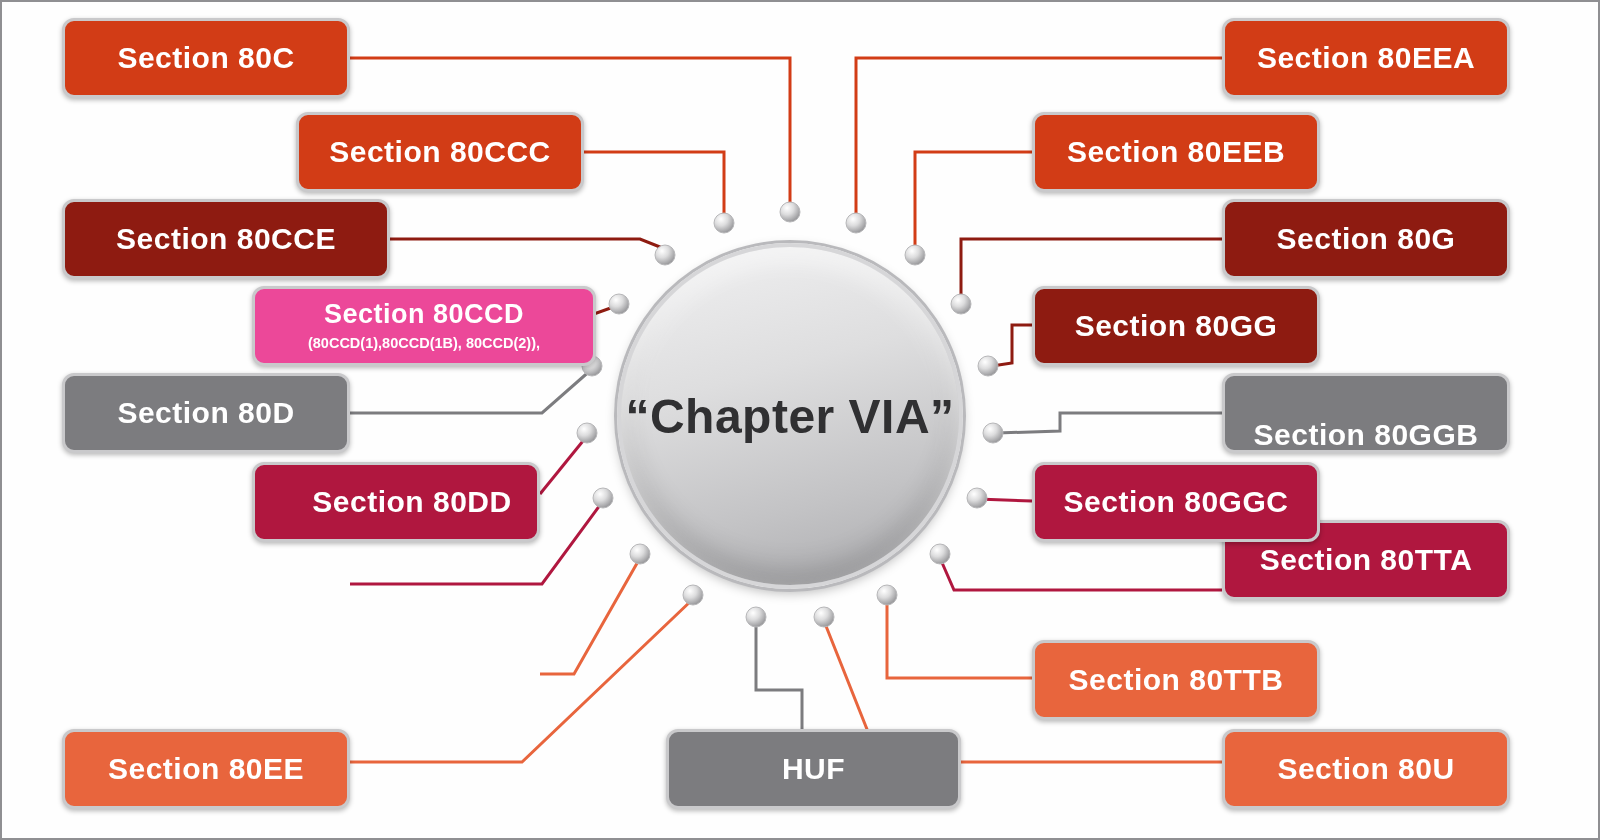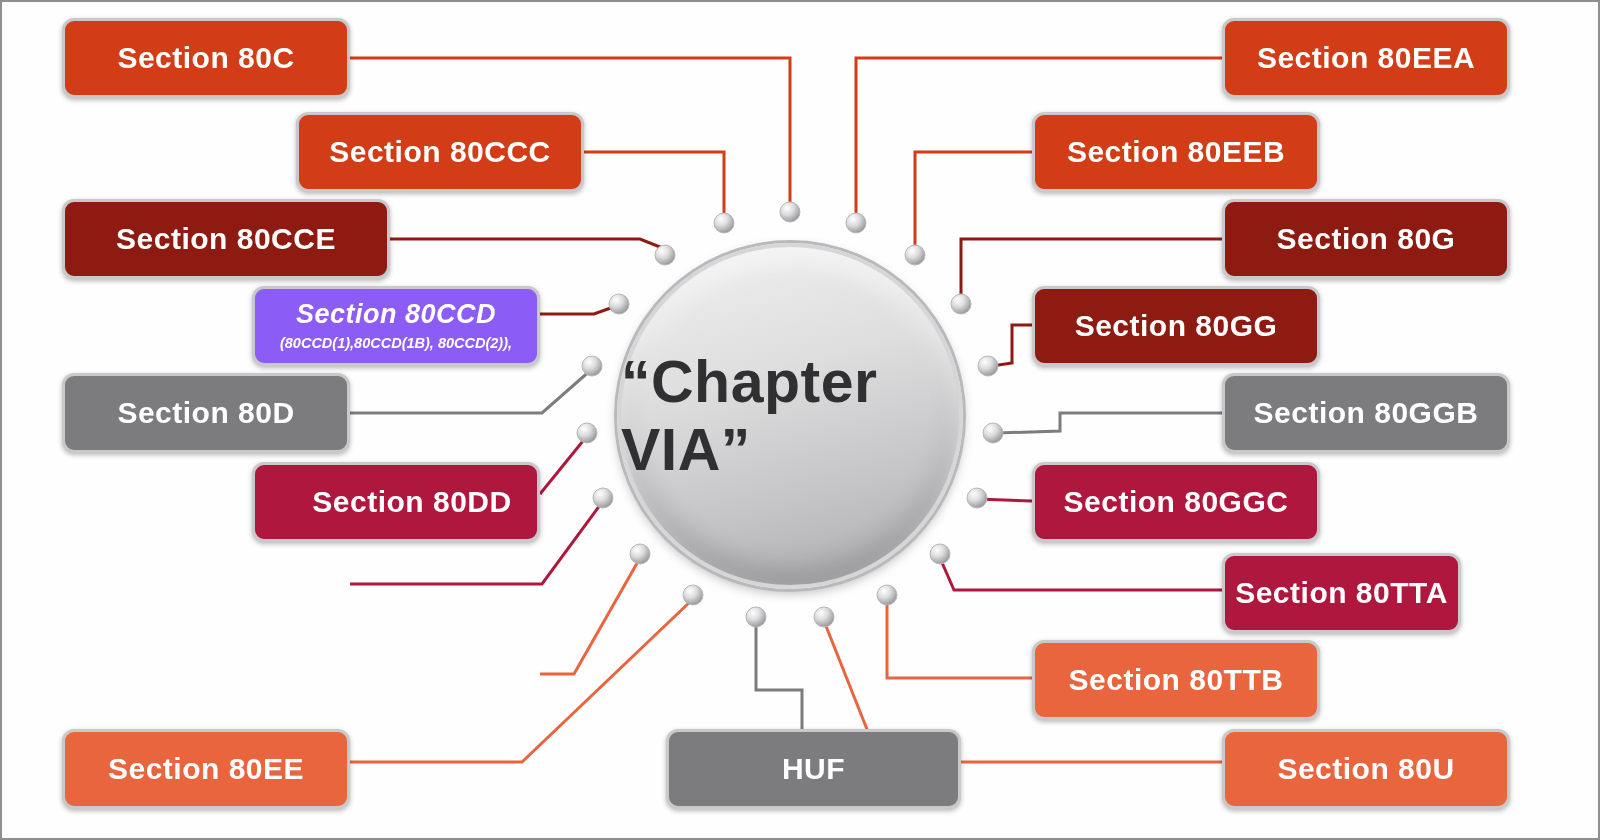--- a/index.html
+++ b/index.html
@@ -19,21 +19,21 @@
   .node .sublabel{font-size:14.5px;margin-top:8px;line-height:1;white-space:nowrap;}
   .center-circle{
     position:absolute;z-index:2;left:615px;top:241px;width:346px;height:346px;
     border-radius:50%;
     background:linear-gradient(165deg,#f1f1f2 0%,#dededf 38%,#c3c3c5 72%,#a9a9ac 100%);
     border:4px solid #d6d6d8;
     box-shadow:0 0 0 3px #b9b9bc,0 4px 12px rgba(0,0,0,.28),
       inset 0 12px 24px rgba(255,255,255,.65), inset 0 -14px 28px rgba(0,0,0,.18);
     display:flex;align-items:center;justify-content:center;box-sizing:border-box;
   }
-  .center-label{font-size:59px;font-weight:bold;color:#303032;letter-spacing:.5px;}
+  .center-label{font-size:48px;font-weight:bold;color:#303032;letter-spacing:.5px;}
 </style>
 </head>
 <body>
 
 <div class="canvas">
 
   <svg class="connector-layer" width="1600" height="840">
     <defs>
       <radialGradient id="ballGrad" cx="35%" cy="30%" r="75%">
         <stop offset="0%" stop-color="#ffffff"></stop>
@@ -89,21 +89,21 @@
 
   <div class="node" style="left: 60px; top: 16px; width: 288px; height: 80px; background: rgb(210, 60, 22);">
     <span class="label">Section 80C</span>
   </div>
   <div class="node" style="left: 250px; top: 110px; width: 288px; height: 80px; background: rgb(210, 60, 22); margin-left: 44px;">
     <span class="label">Section 80CCC</span>
   </div>
   <div class="node" style="left: 60px; top: 197px; width: 328px; height: 80px; background: rgb(142, 27, 17);">
     <span class="label">Section 80CCE</span>
   </div>
-  <div class="node" style="left: 250px; top: 284px; width: 288px; height: 80px; background: #8b5cf6; font-style: italic;">
+  <div class="node" style="left: 250px; top: 284px; width: 344px; height: 80px; background: #ec4899;">
     <span class="label" style="font-size:27px;">Section 80CCD</span>
     <span class="sublabel">(80CCD(1),80CCD(1B), 80CCD(2)),</span>
   </div>
   <div class="node" style="left: 60px; top: 371px; width: 288px; height: 80px; background: rgb(124, 124, 127);">
     <span class="label">Section 80D</span>
   </div>
   <div class="node" style="left: 250px; top: 460px; width: 288px; height: 80px; background: rgb(176, 23, 63); padding-left: 32px;">
     <span class="label">Section 80DD</span>
   </div>
   <div class="node" style="left: 60px; top: 727px; width: 288px; height: 80px; background: rgb(232, 101, 61);">
@@ -113,27 +113,27 @@
   <div class="node" style="left: 655px; top: 727px; width: 295px; height: 80px; background: rgb(124, 124, 127); margin-left: 9px;">
     <span class="label">HUF</span>
   </div>
 
   <div class="node" style="left: 1220px; top: 727px; width: 288px; height: 80px; background: rgb(232, 101, 61);">
     <span class="label">Section 80U</span>
   </div>
   <div class="node" style="left: 1030px; top: 638px; width: 288px; height: 80px; background: rgb(232, 101, 61);">
     <span class="label">Section 80TTB</span>
   </div>
-  <div class="node" style="left: 1220px; top: 551px; width: 239px; height: 80px; background: rgb(176, 23, 63);">
+  <div class="node" style="left: 1220px; top: 518px; width: 288px; height: 80px; background: rgb(176, 23, 63);">
     <span class="label">Section 80TTA</span>
   </div>
   <div class="node" style="left: 1030px; top: 460px; width: 288px; height: 80px; background: rgb(176, 23, 63);">
     <span class="label">Section 80GGC</span>
   </div>
-  <div class="node" style="left: 1220px; top: 371px; width: 288px; height: 80px; background: rgb(124, 124, 127);">
+  <div class="node" style="left: 1220px; top: 371px; width: 288px; height: 80px; background: rgb(124, 124, 127); justify-content: flex-end;">
     <span class="label">Section 80GGB</span>
   </div>
   <div class="node" style="left: 1030px; top: 284px; width: 288px; height: 80px; background: rgb(142, 27, 17);">
     <span class="label">Section 80GG</span>
   </div>
   <div class="node" style="left: 1220px; top: 197px; width: 288px; height: 80px; background: rgb(142, 27, 17);">
     <span class="label">Section 80G</span>
   </div>
   <div class="node" style="left: 1030px; top: 110px; width: 288px; height: 80px; background: rgb(210, 60, 22);">
     <span class="label">Section 80EEB</span>

